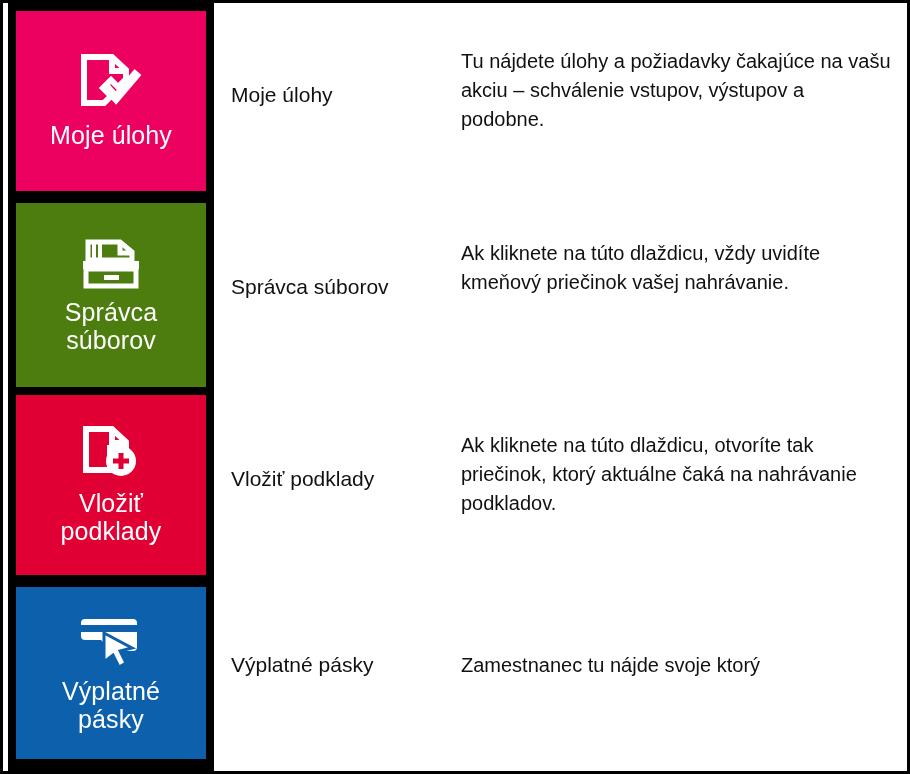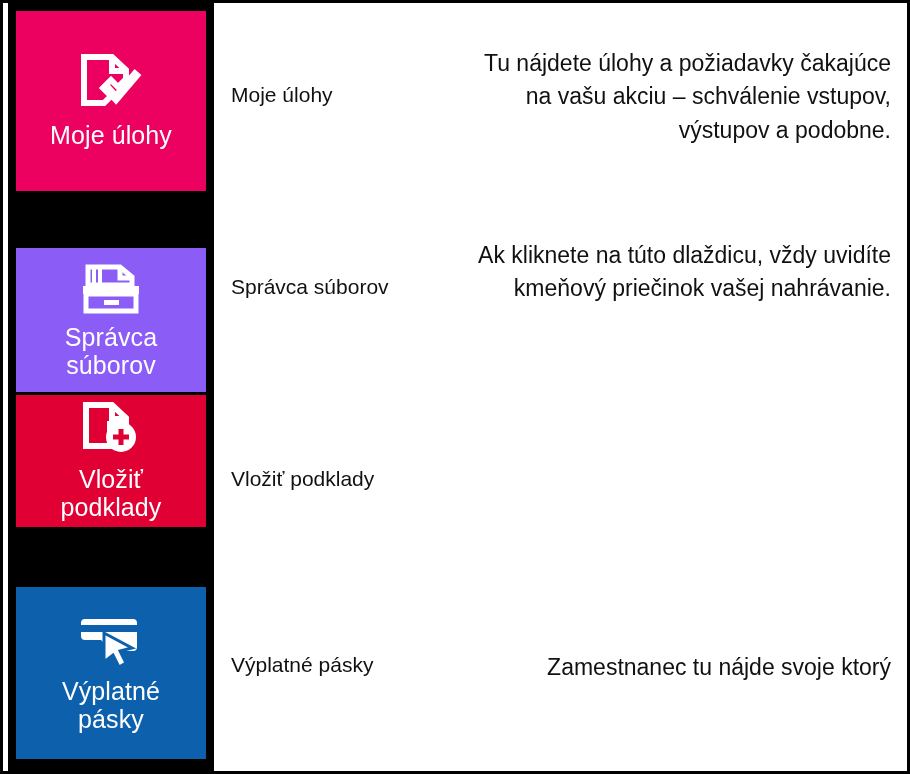--- a/index.html
+++ b/index.html
@@ -87,24 +87,23 @@
     width: 215px;
     font-size: 21px;
     line-height: 1.3;
     color: #111111;
   }
 
   .desc {
     position: absolute;
     left: 458px;
     width: 430px;
-    font-size: 23px;
+    font-size: 20px;
     line-height: 1.45;
     color: #111111;
-    text-align: right;
   }
 </style>
 </head>
 <body>
 
 <div id="figure-frame">
 
   <div id="tile-rail"></div>
 
   <div id="rows">
@@ -120,56 +119,57 @@
         </span>
         <span class="tile-caption">Moje úlohy</span>
       </div>
 
       <div class="label" style="top:78px;">Moje úlohy</div>
 
       <div class="desc" style="top:44px;">Tu nájdete úlohy a požiadavky čakajúce na vašu akciu – schválenie vstupov, výstupov a podobne.</div>
     </div>
 
     <div class="row" style="top:192px;height:192px;">
-      <div class="tile" style="top:8px;height:144px;background:#8b5cf6;margin-top:45px;">
+      <div class="tile" style="top:8px;height:184px;background:#4d7c0f;">
         <span class="tile-icon">
           <svg width="66" height="56" viewBox="0 0 66 56" xmlns="http://www.w3.org/2000/svg">
             <path d="M10 6 H42 L54 16 V24 H10 Z" fill="none" stroke="#ffffff" stroke-width="5" stroke-linejoin="miter"></path>
             <path d="M42 6 V17 H54" fill="none" stroke="#ffffff" stroke-width="5"></path>
             <path d="M16 6 V24 M22 6 V24" stroke="#ffffff" stroke-width="4"></path>
             <rect x="5" y="25" width="56" height="8" fill="#ffffff"></rect>
             <rect x="8" y="33" width="50" height="17" fill="none" stroke="#ffffff" stroke-width="5"></rect>
             <rect x="26" y="39" width="15" height="5" fill="#ffffff"></rect>
           </svg>
         </span>
         <span class="tile-caption">Správca
 súborov</span>
       </div>
 
       <div class="label" style="top:78px;">Správca súborov</div>
 
       <div class="desc" style="top:44px;">Ak kliknete na túto dlaždicu, vždy uvidíte kmeňový priečinok vašej nahrávanie.</div>
     </div>
 
     <div class="row" style="top:384px;height:192px;">
-      <div class="tile" style="top:8px;height:132px;background:#e00034;">
+      <div class="tile" style="top:8px;height:180px;background:#e00034;">
         <span class="tile-icon">
           <svg width="62" height="58" viewBox="0 0 62 58" xmlns="http://www.w3.org/2000/svg">
             <path d="M6 4 H32 L46 17 V23 H30 V45 H6 Z" fill="none" stroke="#ffffff" stroke-width="6" stroke-linejoin="miter"></path>
             <path d="M32 4 V18 H46" fill="none" stroke="#ffffff" stroke-width="6"></path>
             <circle cx="41" cy="36" r="15" fill="#ffffff"></circle>
             <path d="M41 28 V44 M33 36 H49" stroke="#e00034" stroke-width="5" stroke-linecap="butt"></path>
           </svg>
         </span>
         <span class="tile-caption">Vložiť
 podklady</span>
       </div>
 
       <div class="label" style="top:78px;">Vložiť podklady</div>
 
+      <div class="desc" style="top:44px;">Ak kliknete na túto dlaždicu, otvoríte tak priečinok, ktorý aktuálne čaká na nahrávanie podkladov.</div>
     </div>
 
     <div class="row" style="top:576px;height:192px;">
       <div class="tile" style="top:8px;height:172px;background:#0d61ac;">
         <span class="tile-icon">
           <svg width="64" height="58" viewBox="0 0 64 58" xmlns="http://www.w3.org/2000/svg">
             <path d="M6 6 H54 A4 4 0 0 1 58 10 V34 A4 4 0 0 1 54 38 H33 L22 27 H6 A4 4 0 0 1 2 23 V10 A4 4 0 0 1 6 6 Z" fill="#ffffff"></path>
             <rect x="2" y="12" width="56" height="7" fill="#0d61ac"></rect>
             <path d="M25 20 L53 35 L41 38 L47 50 L40 54 L34 42 L25 49 Z" fill="#ffffff" stroke="#0d61ac" stroke-width="3" stroke-linejoin="miter"></path>
           </svg>

